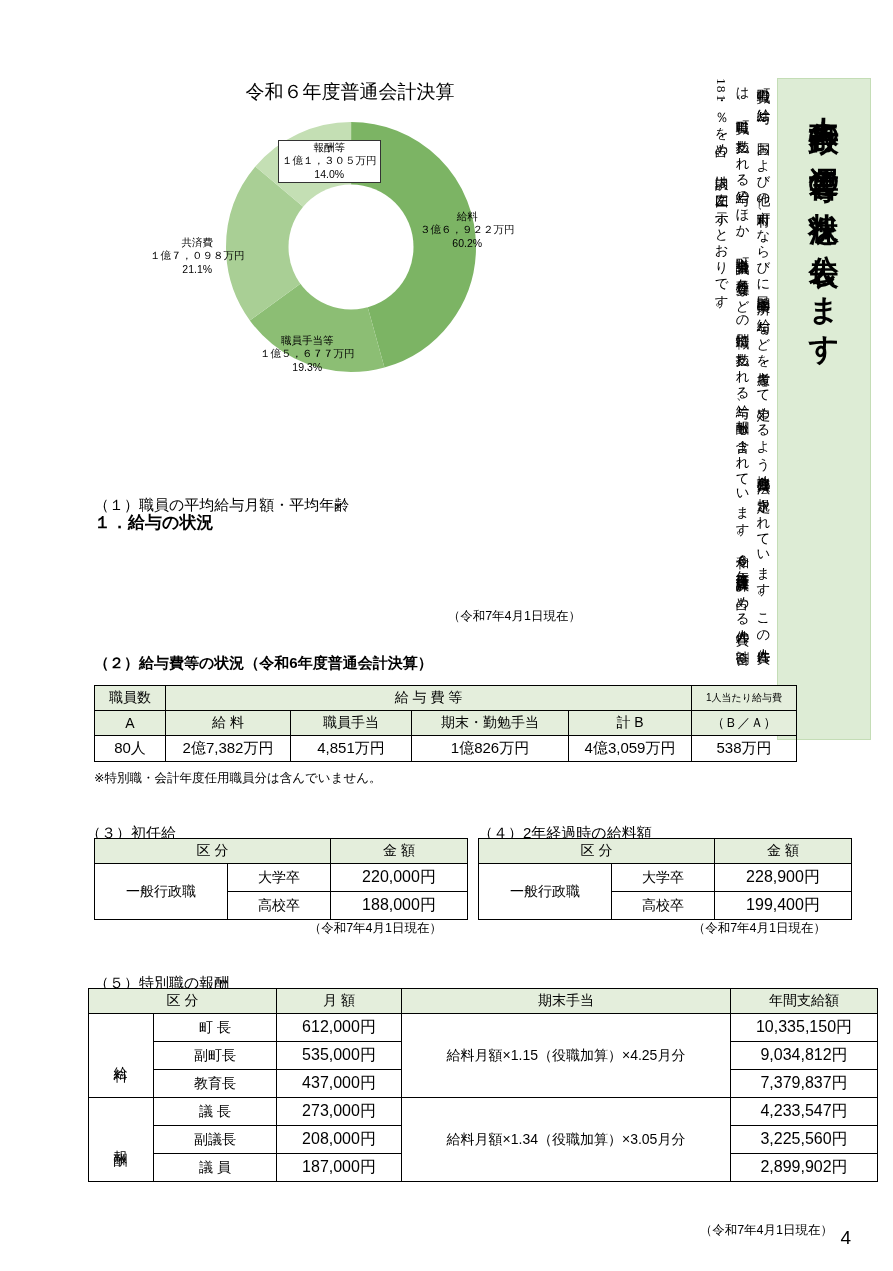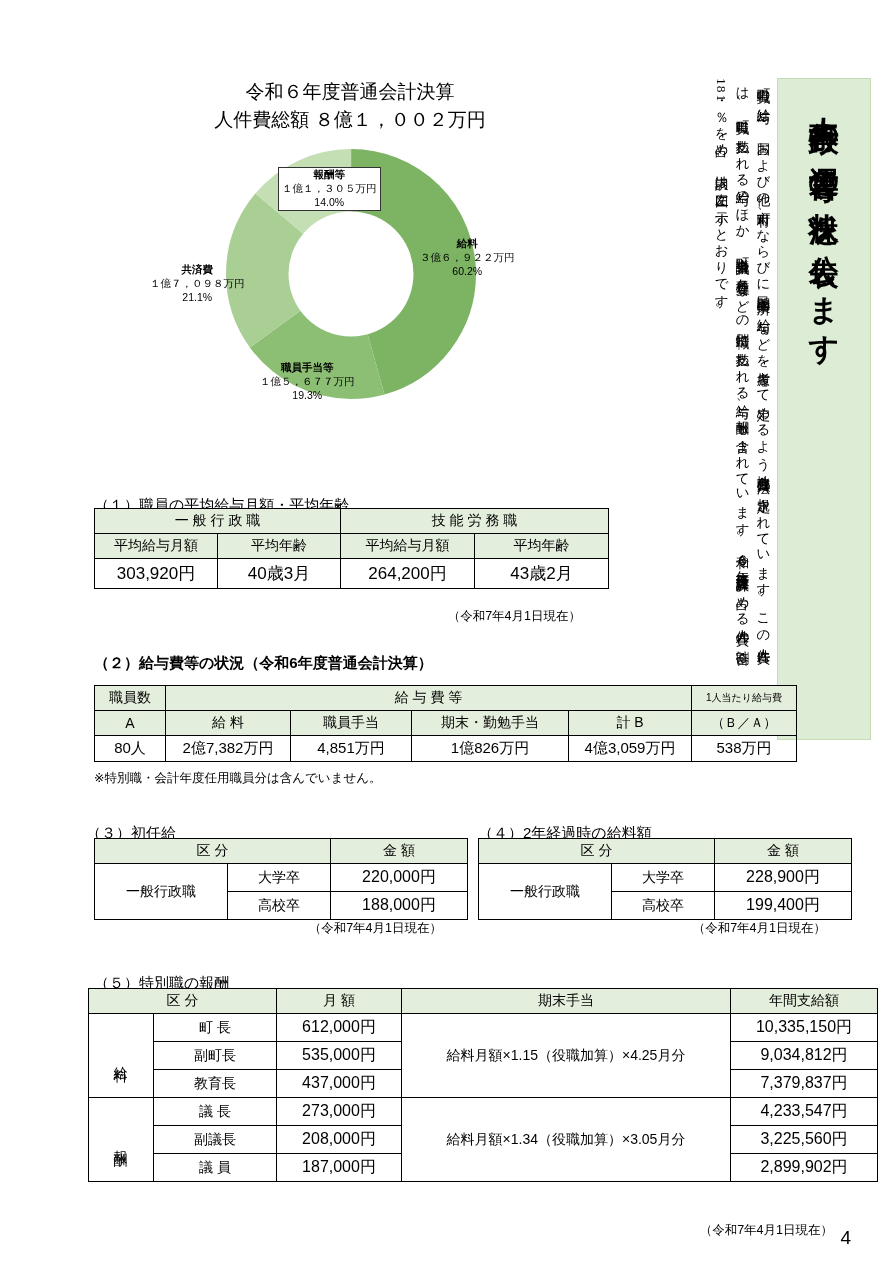--- a/index.html
+++ b/index.html
@@ -44,21 +44,21 @@
   
   .chart-wrap{position:absolute;left:130px;top:78px;width:440px;}
   .chart-title{
     text-align:center;font-size:19px;line-height:1.45;
     font-family:"Liberation Sans","DejaVu Sans",sans-serif;
   }
   .donut-area{position:relative;width:440px;height:300px;margin-top:6px;}
   .donut{position:absolute;left:96px;top:10px;width:250px;height:250px;}
   .lab{position:absolute;font-size:10.5px;line-height:1.32;text-align:center;
        font-family:"Liberation Sans","DejaVu Sans",sans-serif;}
-  .lab .n{display:block;font-weight:bold;}
+  .lab .n{display:block;font-weight:normal;}
   .lab.boxed{border:1px solid #333;padding:0 3px;background:#fff;}
   .lab-hoshu{left:148px;top:28px;}
   .lab-kyoyo{left:20px;top:124px;}
   .lab-teate{left:130px;top:222px;}
   .lab-kyuryo{left:290px;top:98px;}
 
   
   .h-sec{font-size:17px;font-weight:bold;font-family:"Liberation Sans","DejaVu Sans",sans-serif;}
   .h-sub{font-size:15px;font-family:"Liberation Sans","DejaVu Sans",sans-serif;margin-top:16px;}
 
@@ -109,21 +109,20 @@
 
   <div class="vtitle">
     <span>人事行政の運営等の状況を公表します</span>
   </div>
 
   <div class="vintro">町職員の給与は、国および他の市町村、ならびに民間事業所の給与などを考慮して定めるよう地方公務員法に規定されています。この人件費には、町職員に支払われる給与のほか、町議会議員や各種委員などの特別職に支払われる給与、報酬も含まれています。令和６年度普通会計決算に占める人件費の割合は18・1％を占め、内訳は左図に示すとおりです。</div>
 
   <div class="chart-wrap">
     <div class="chart-title">
       <div>令和６年度普通会計決算</div>
-      <div>人件費総額 ８億１，００２万円</div>
     </div>
     <div class="donut-area">
       <svg class="donut" viewBox="0 0 100 100">
 
         <g transform="rotate(-90 50 50)">
           <circle r="25" cx="50" cy="50" fill="transparent" stroke="#7cb464" stroke-width="50" stroke-dasharray="71.62 85.38" stroke-dashoffset="0"></circle>
           <circle r="25" cx="50" cy="50" fill="transparent" stroke="#8cbe74" stroke-width="50" stroke-dasharray="30.32 126.68" stroke-dashoffset="-71.62"></circle>
           <circle r="25" cx="50" cy="50" fill="transparent" stroke="#a9cf95" stroke-width="50" stroke-dasharray="33.14 123.86" stroke-dashoffset="-101.94"></circle>
           <circle r="25" cx="50" cy="50" fill="transparent" stroke="#c4dfb4" stroke-width="50" stroke-dasharray="21.99 135.01" stroke-dashoffset="-135.08"></circle>
         </g>
@@ -149,40 +148,20 @@
         <span class="n">給料</span>
         <span>３億６，９２２万円</span><br>
         <span>60.2%</span>
       </div>
     </div>
   </div>
 
   <div id="s1" class="h-sec">１．給与の状況</div>
   <div id="s1b" class="h-sub">（１）職員の平均給与月額・平均年齢</div>
 
-  <table id="t1" class="t">
-    <tbody>
-        <tr>
-      <td class="hd" colspan="2" style="width:228px">一 般 行 政 職</td>
-      <td class="hd" colspan="2" style="width:250px">技 能 労 務 職</td>
-    </tr>
-    <tr>
-      <td class="hd" style="width:114px">平均給与月額</td>
-      <td class="hd" style="width:114px">平均年齢</td>
-      <td class="hd" style="width:125px">平均給与月額</td>
-      <td class="hd" style="width:125px">平均年齢</td>
-    </tr>
-    <tr>
-      <td style="font-size:17px">303,920円</td>
-      <td style="font-size:17px">40歳3月</td>
-      <td style="font-size:17px">264,200円</td>
-      <td style="font-size:17px">43歳2月</td>
-    </tr>
-  </tbody>
-    </table>
   <div id="t1note" class="asof">（令和7年4月1日現在）</div>
 
   <div id="s2" class="h-sub">（２）給与費等の状況（令和6年度普通会計決算）</div>
   <table id="t2" class="t">
     <tbody>
         <tr>
       <td class="hd" style="width:62px">職員数</td>
       <td class="hd" colspan="4" style="width:480px">給 与 費 等</td>
       <td class="hd" style="width:96px;font-size:10px;line-height:1.2">1人当たり給与費</td>
     </tr>

